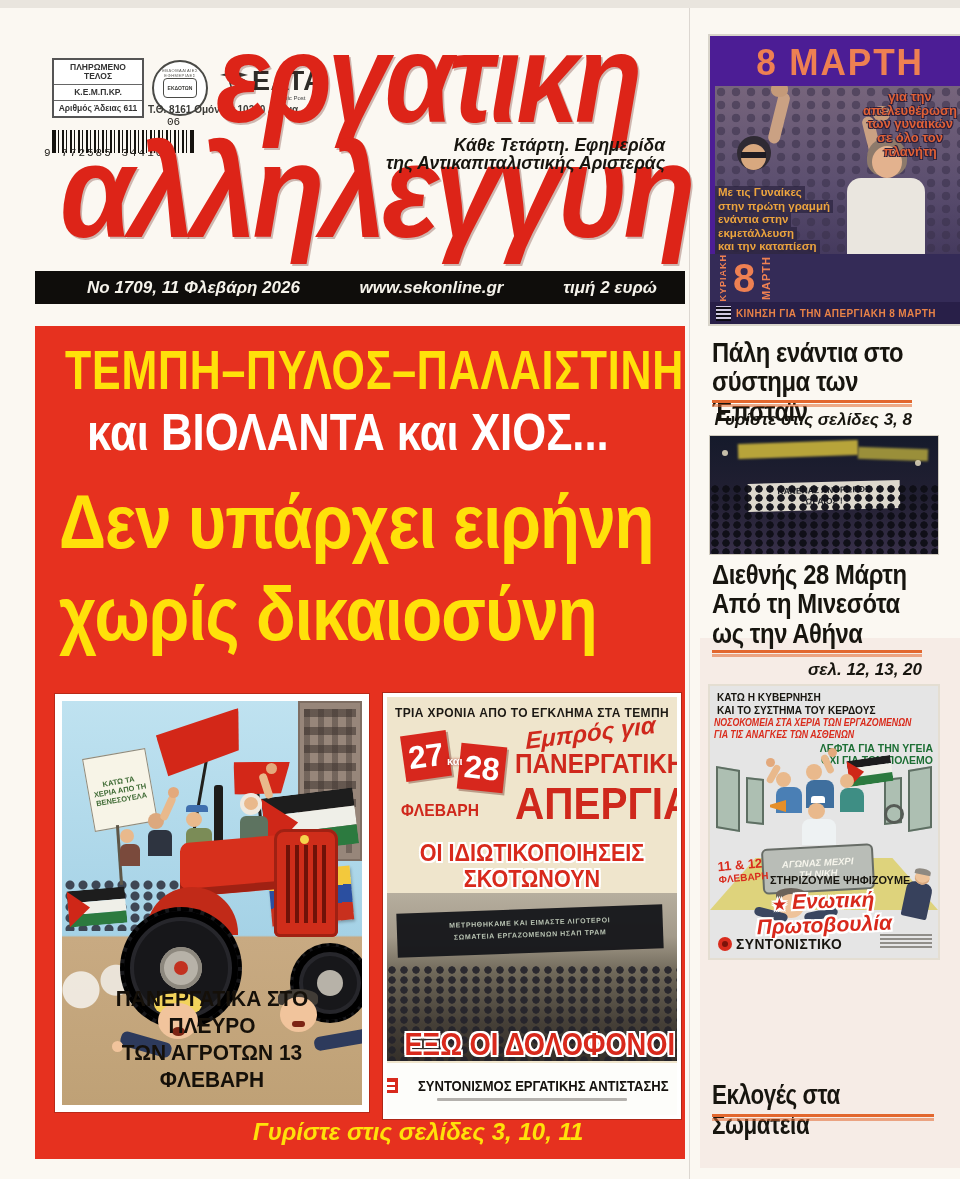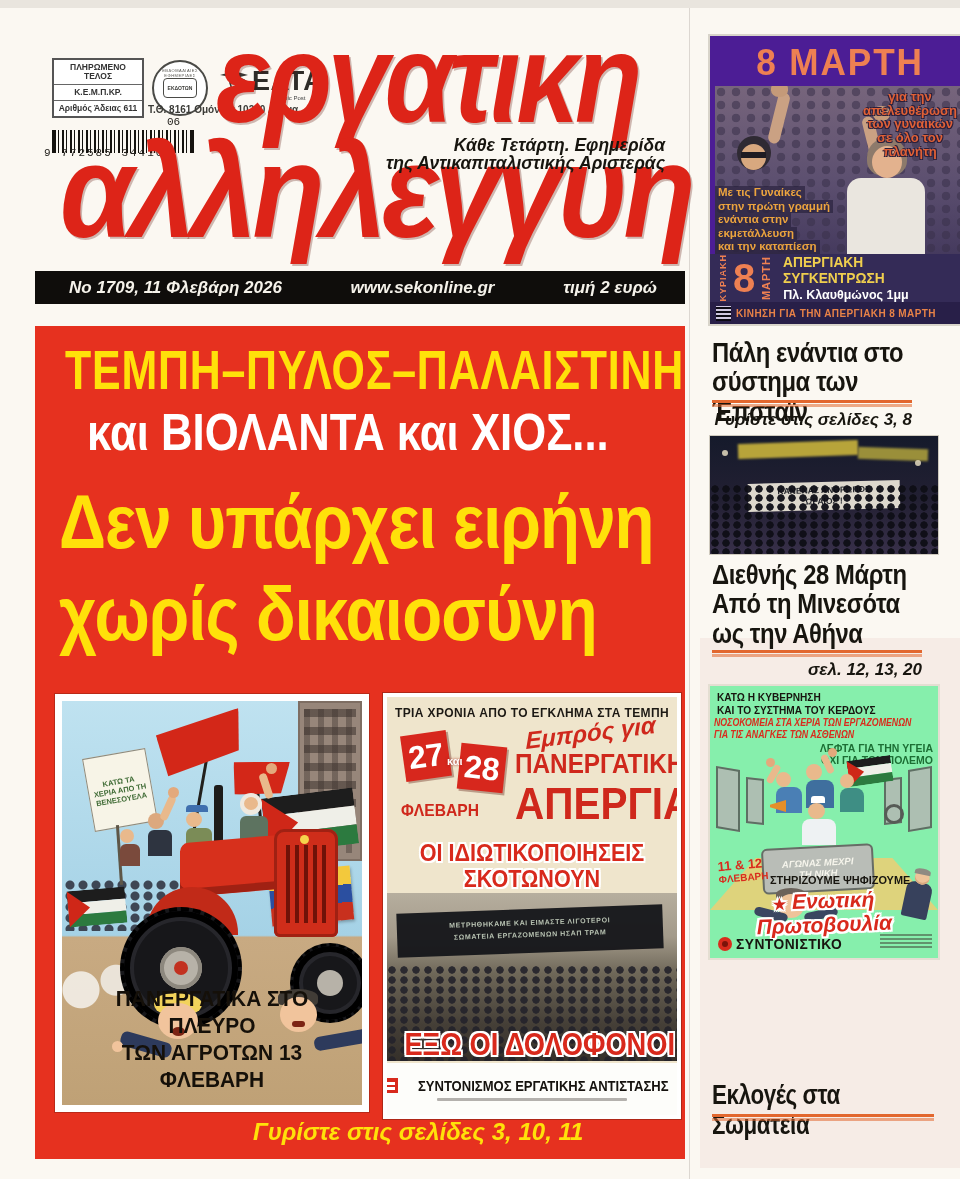--- a/index.html
+++ b/index.html
@@ -40,21 +40,21 @@
            transform:scaleX(.88); transform-origin:left top; z-index:5;
            text-shadow:2px 2px 0 rgba(90,15,6,.28); }
   .mast2 { left:60px; top:118px; font-size:132px; line-height:1; font-weight:800;
            font-style:italic; color:#dd2418; letter-spacing:-5px; white-space:nowrap;
            transform:scaleX(.9); transform-origin:left top; z-index:5;
            text-shadow:2px 2px 0 rgba(90,15,6,.28); }
   .tagline { left:340px; top:128px; width:325px; text-align:right; font-weight:700;
              font-style:italic; font-size:17.5px; line-height:21px; color:#17150f; z-index:6; }
   .issuebar { left:35px; top:263px; width:650px; height:33px; background:#0f0d0b;
               display:flex; align-items:center; justify-content:space-between;
-              padding:0 28px 0 34px; z-index:4; }
+              padding:0 28px 0 52px; z-index:4; }
   .issuebar span { color:#f5f2ea; font-style:italic; font-weight:700; font-size:17px; }
 
   .fold { left:689px; top:0; width:1px; height:1179px; background:rgba(110,100,90,.22); }
 
   
   .redbox { left:35px; top:318px; width:650px; height:833px; background:#e6311f; z-index:3; }
   .kicker { left:30px; top:12px; font-size:55px; font-weight:800; color:#ffe10a;
             white-space:nowrap; transform:scaleX(.78); transform-origin:left top;
             letter-spacing:1px; }
   .subkick { left:52px; top:76px; font-size:52px; font-weight:800; color:#ffffff;
@@ -259,21 +259,21 @@
      background:#ddd8cd; transform:rotate(-1.5deg); text-align:center; color:#23252b;
      font-weight:700; font-size:8.5px; line-height:11px; padding-top:3px; }
   .np-light { position:absolute; width:6px; height:6px; border-radius:50%; background:#f0e6c8;
               opacity:.8; }
 
   .a2 { left:712px; top:552px; font-size:28px; transform:scaleX(.85); transform-origin:left top; }
   .rule2 { left:712px; top:642px; width:210px; }
   .ref2 { left:712px; top:652px; width:210px; }
 
   
-  .health { left:710px; top:678px; width:228px; height:272px; background:#86efac;
+  .health { left:710px; top:678px; width:228px; height:272px; background:#e5e5e5;
             box-shadow:0 0 0 2px #e4ded2; overflow:hidden; }
   .hp-black { position:absolute; left:7px; top:5px; font-size:11px; line-height:12.5px;
               font-weight:800; color:#17150f; transform:scaleX(.92); transform-origin:left top; }
   .hp-red { position:absolute; left:4px; top:31px; font-size:10px; line-height:11.5px;
             font-weight:800; color:#d92c1d; font-style:italic; transform:scaleX(.88);
             transform-origin:left top; white-space:nowrap; }
   .hp-green { position:absolute; right:5px; top:56px; font-size:10.5px; line-height:12px;
               font-weight:800; color:#1c6e34; text-align:right; }
   .hp-door { position:absolute; width:24px; height:62px; background:#adbfb2;
              border:2px solid #5e6f63; }
@@ -521,25 +521,20 @@
       <span>Με τις Γυναίκες</span><br>
       <span>στην πρώτη γραμμή</span><br>
       <span>ενάντια στην</span><br>
       <span>εκμετάλλευση</span><br>
       <span>και την καταπίεση</span>
     </div>
     <div class="m8-band">
       <div class="m8-vert" style="font-size:9px">ΚΥΡΙΑΚΗ</div>
       <div class="m8-day">8</div>
       <div class="m8-vert" style="font-size:11px">ΜΑΡΤΗ</div>
-      <div class="m8-event">
-        <div class="e1">ΑΠΕΡΓΙΑΚΗ</div>
-        <div class="e1">ΣΥΓΚΕΝΤΡΩΣΗ</div>
-        <div class="pl">Πλ. Κλαυθμώνος 1μμ</div>
-      </div>
     </div>
     <div class="m8-foot">
       <div class="qr"></div>
       <div class="m8-footxt">ΚΙΝΗΣΗ ΓΙΑ ΤΗΝ ΑΠΕΡΓΙΑΚΗ 8 ΜΑΡΤΗ</div>
     </div>
   </div>
 
   <div class="abs art-head a1">
     <div class="l-line">Πάλη ενάντια στο</div>
     <div class="l-line">σύστημα των Έπσταϊν</div>

